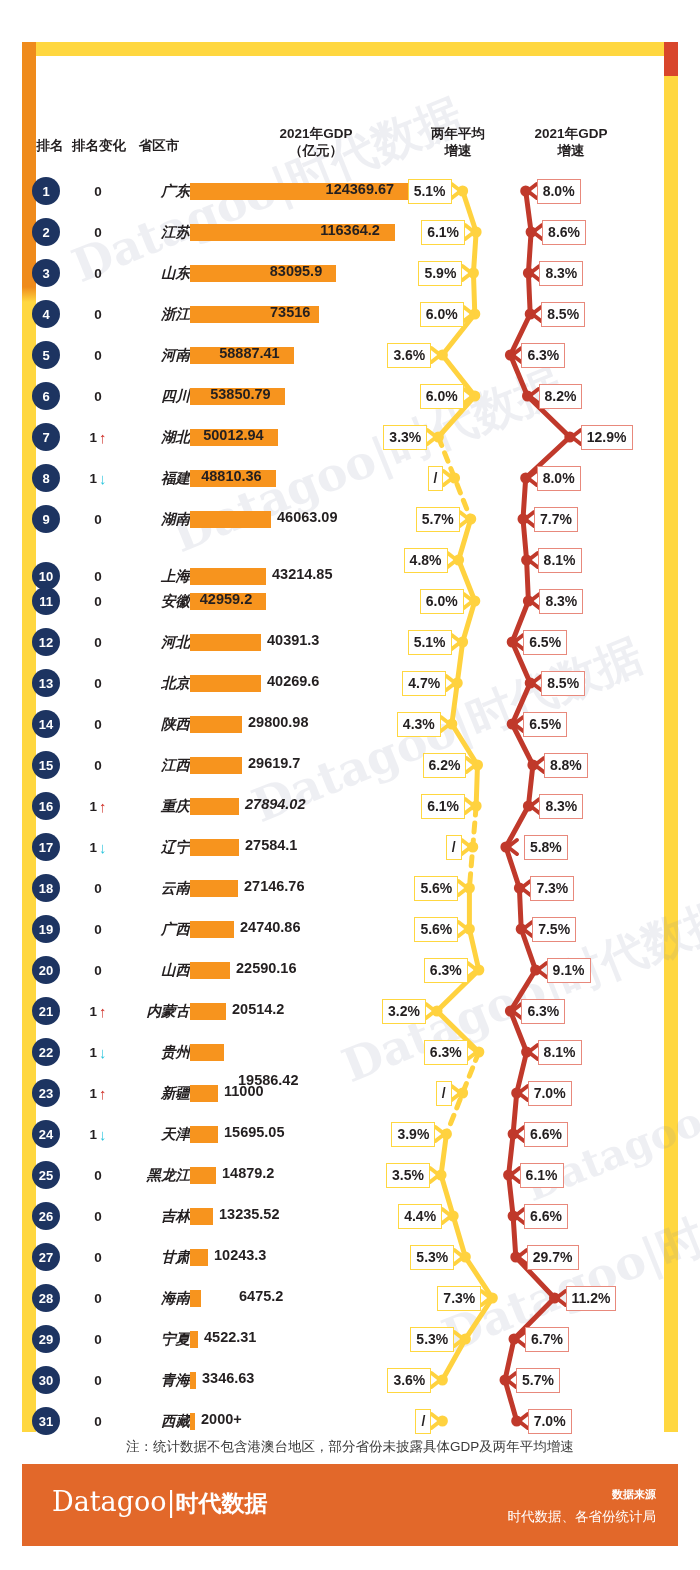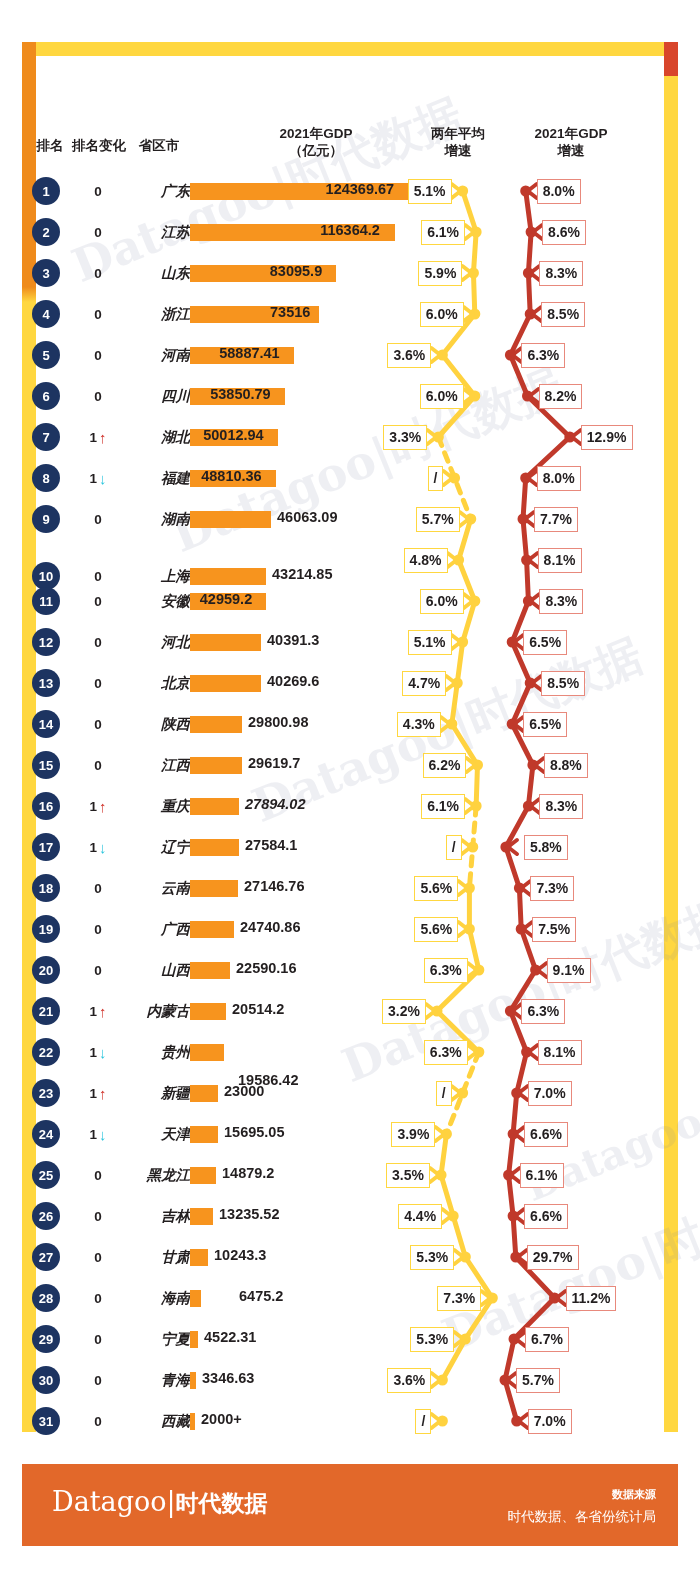--- a/index.html
+++ b/index.html
@@ -363,21 +363,21 @@
       <div class="row" style="top: 1075px;">
         <div class="rank-badge">23</div>
         <div class="rank-change">
           <span>1</span>
           <span class="arrow up">↑</span>
         </div>
         <div class="prov-wrap">
           <div class="prov">新疆</div>
         </div>
         <div class="gbar" style="left: 190px; width: 28px;"></div>
-        <div class="gval" style="left: 224px;">23000</div>
+        <div class="gval" style="left: 224px;">11000</div>
       </div>
       <div class="row" style="top: 1116px;">
         <div class="rank-badge">24</div>
         <div class="rank-change">
           <span>1</span>
           <span class="arrow down">↓</span>
         </div>
         <div class="prov-wrap">
           <div class="prov">天津</div>
         </div>
@@ -704,20 +704,21 @@
       <div class="plabel r" style="top: 1121.5px; left: 524.1px;">6.6%</div>
       <div class="plabel r" style="top: 1162.5px; left: 519.6px;">6.1%</div>
       <div class="plabel r" style="top: 1203.5px; left: 524.1px;">6.6%</div>
       <div class="plabel r" style="top: 1244.5px; left: 526.8px;">29.7%</div>
       <div class="plabel r" style="top: 1285.5px; left: 565.5px;">11.2%</div>
       <div class="plabel r" style="top: 1326.5px; left: 525px;">6.7%</div>
       <div class="plabel r" style="top: 1367.5px; left: 516px;">5.7%</div>
       <div class="plabel r" style="top: 1408.5px; left: 527.7px;">7.0%</div>
     </div>
 
+  <div class="note">注：统计数据不包含港澳台地区，部分省份未披露具体GDP及两年平均增速</div>
 
   <div class="footer"></div>
   <div class="brand">
     <span>Datagoo</span><span>|</span><span class="cn">时代数据</span>
   </div>
   <div class="src-title">数据来源</div>
   <div class="src-body">时代数据、各省份统计局</div>
 </div>
 
 </body></html>

